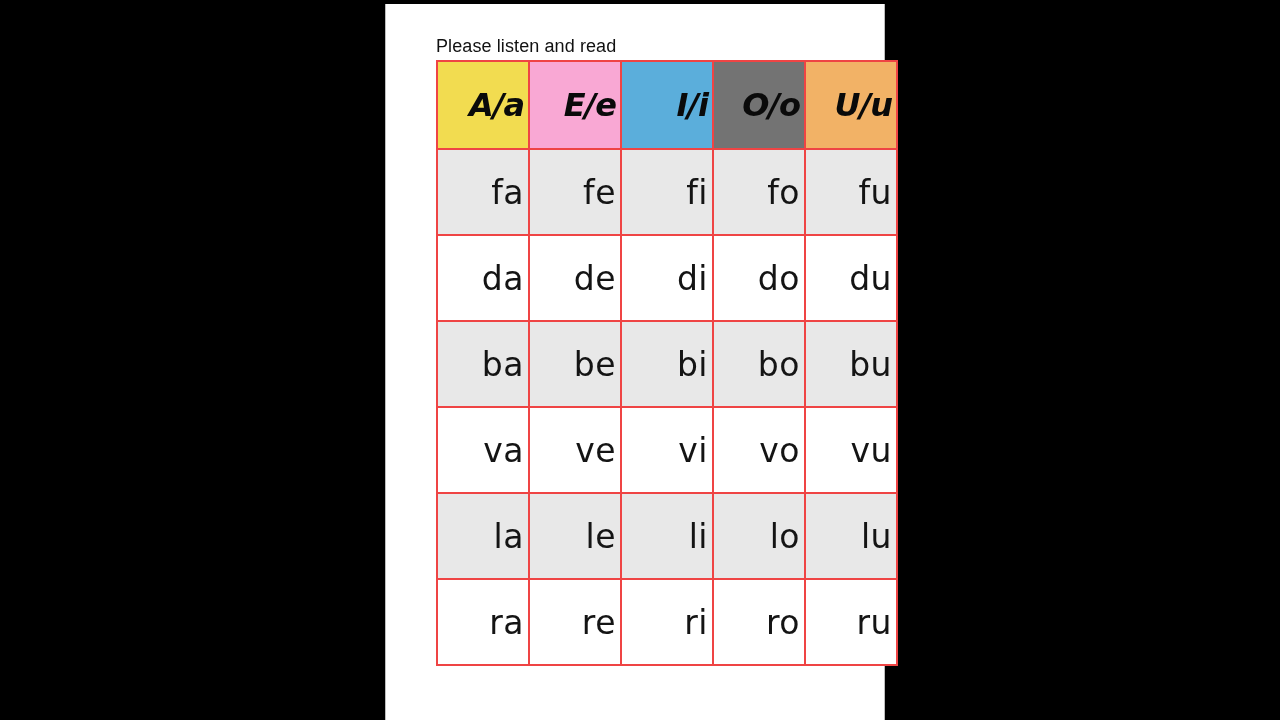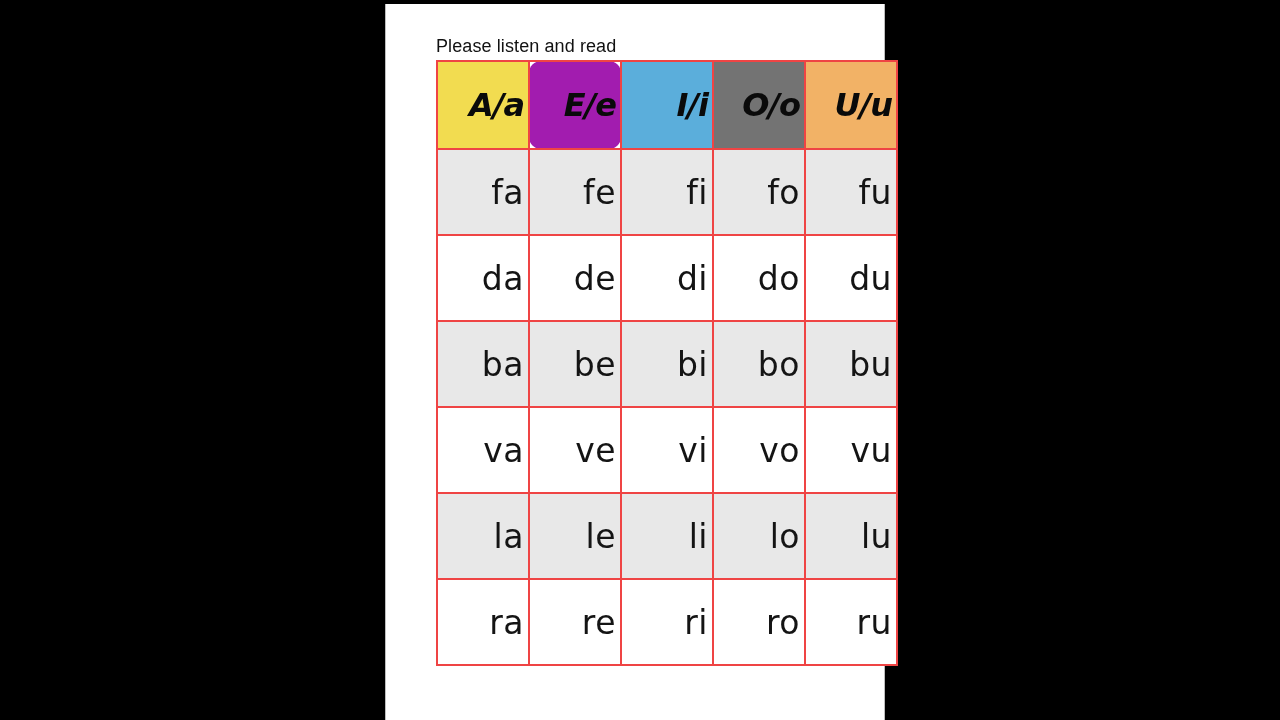--- a/index.html
+++ b/index.html
@@ -85,21 +85,21 @@
 
 <div class="screen">
   <div class="page">
 
     <div class="instruction">Please listen and read</div>
 
     <table class="syllable-table">
       <thead>
         <tr>
           <th style="background-color: rgb(242, 220, 80);">A/a</th>
-          <th style="background-color: #a21caf; border-radius: 12px;">E/e</th>
+          <th style="background-color: #f9a8d4;">E/e</th>
           <th style="background-color: rgb(91, 174, 219); margin-left: 18px;">I/i</th>
           <th style="background-color: #737373;">O/o</th>
           <th style="background-color: rgb(242, 178, 102); margin-top: 16px;">U/u</th>
         </tr>
       </thead>
       <tbody>
         <tr class="row-shaded">
           <td>fa</td>
           <td>fe</td>
           <td>fi</td>

